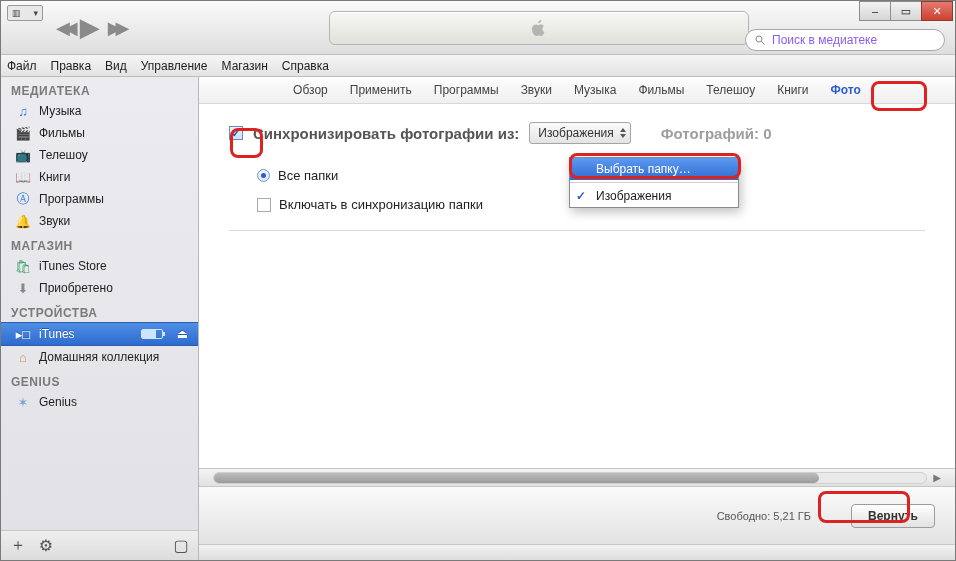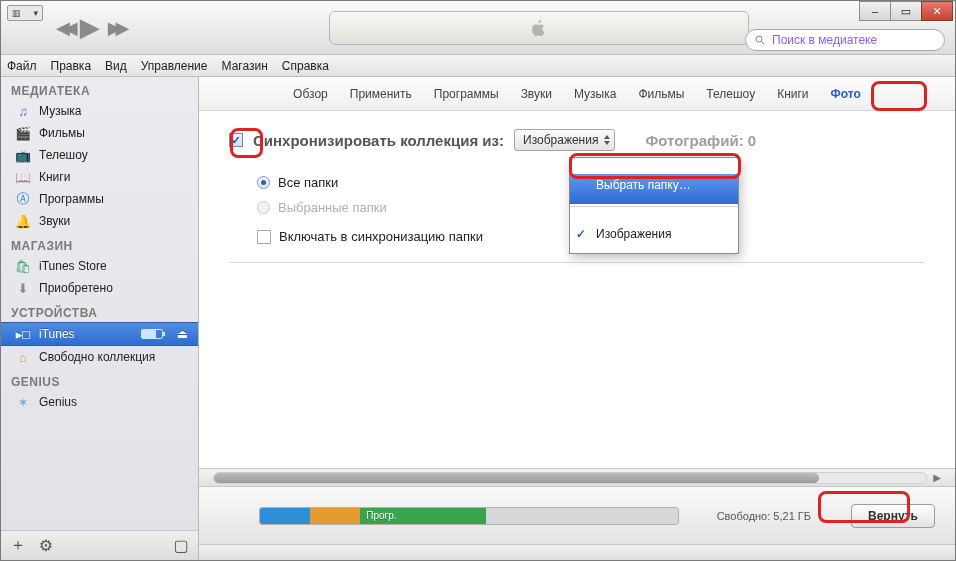--- a/index.html
+++ b/index.html
@@ -28,21 +28,21 @@
   .sidebar { width:198px; background:linear-gradient(#ececf0,#e2e2e6); border-right:1px solid #b8b8b8; overflow-y:auto; padding-bottom:6px; }
   .section-h { font-size:12px; font-weight:bold; color:#7a7a7a; letter-spacing:.5px; padding:7px 10px 2px; text-transform:uppercase; }
   .srow { display:flex; align-items:center; gap:8px; padding:3px 10px 3px 14px; font-size:12px; color:#222; }
   .srow.selected { background:linear-gradient(#4f8fe5,#2e6bd0); color:#fff; text-shadow:0 -1px 0 rgba(0,0,0,.3); border-top:1px solid #2e5daa; border-bottom:1px solid #2e5daa; }
   .srow.selected .sicon { filter:brightness(1.6); }
   .sicon { width:16px; height:16px; display:flex; align-items:center; justify-content:center; font-size:13px; }
   .battery { width:22px; height:10px; border:1px solid #cde4ff; border-radius:2px; margin-left:auto; position:relative; display:flex; align-items:center; }
   .battery::after { content:""; position:absolute; right:-3px; top:2px; width:2px; height:4px; background:#cde4ff; }
   .battery .fill { width:70%; height:100%; background:#cde4ff; }
   .main { flex:1; display:flex; flex-direction:column; background:#fff; min-width:0; position:relative; }
-  .tabs { height:34px; display:flex; align-items:center; justify-content:center; gap:22px; border-bottom:1px solid #d8d8d8; background:linear-gradient(#fdfdfd,#efefef); font-size:12px; color:#444; position:relative; }
+  .tabs { height:27px; display:flex; align-items:center; justify-content:center; gap:22px; border-bottom:1px solid #d8d8d8; background:linear-gradient(#fdfdfd,#efefef); font-size:12px; color:#444; position:relative; }
   .tabs span { cursor:default; }
   .tabs .active { color:#2a5ec7; font-weight:bold; }
   .content { flex:1; padding:18px 30px; position:relative; overflow:auto; }
   .syncrow { display:flex; align-items:center; gap:10px; font-size:15px; color:#555; }
   .cbox { width:14px; height:14px; border:1px solid #6a8abf; background:linear-gradient(#eaf2ff,#cfe1ff); display:flex; align-items:center; justify-content:center; color:#155cc0; font-size:11px; font-weight:bold; }
   .cbox.empty { background:#fff; color:transparent; border-color:#aaa; }
   .syncrow b { font-weight:bold; color:#555; }
   .folder-dd { display:inline-flex; align-items:center; border:1px solid #a5a5a5; background:linear-gradient(#fbfbfb,#e3e3e3); border-radius:3px; height:22px; padding:0 16px 0 8px; font-size:12px; position:relative; color:#333; }
   .folder-dd::after { content:""; position:absolute; right:4px; top:5px; width:0; height:0; border-left:3px solid transparent; border-right:3px solid transparent; border-bottom:4px solid #555; }
   .folder-dd::before { content:""; position:absolute; right:4px; bottom:5px; width:0; height:0; border-left:3px solid transparent; border-right:3px solid transparent; border-top:4px solid #555; }
@@ -50,21 +50,21 @@
   .radios { margin:24px 0 6px 28px; display:flex; flex-direction:column; gap:10px; font-size:13px; }
   .rrow { display:flex; align-items:center; gap:8px; }
   .radio { width:13px; height:13px; border-radius:50%; border:1px solid #7a95c4; display:flex; align-items:center; justify-content:center; background:linear-gradient(#f3f7ff,#dce8ff); }
   .radio .dot { width:5px; height:5px; border-radius:50%; background:#2a5ec7; }
   .rrow.disabled { color:#b0b0b0; }
   .rrow.disabled .radio { border-color:#c8c8c8; background:#f2f2f2; }
   .incvideo { margin:14px 0 0 28px; display:flex; align-items:center; gap:8px; font-size:13px; }
   .hr { height:1px; background:#d8d8d8; margin:18px 0; }
   
   .ddmenu { position:absolute; left:568px; top:156px; width:170px; border:1px solid #8a8a8a; background:#fff; box-shadow:2px 4px 10px rgba(0,0,0,.25); font-size:12px; z-index:5; }
-  .ddmenu .mi { padding:4px 10px 12px 26px; position:relative;margin-top:16px; }
+  .ddmenu .mi { padding:4px 10px 4px 26px; position:relative; }
   .ddmenu .mi.sel { background:linear-gradient(#5d9af2,#2e6bd0); color:#fff; }
   .ddmenu .mi .chk { position:absolute; left:6px; top:4px; color:#2a5ec7; font-weight:bold; }
   .ddmenu .sep { height:1px; background:#d0d0d0; margin:2px 0; }
   
   .main-hscroll { height:18px; background:linear-gradient(#f4f4f4,#e1e1e1); border-top:1px solid #c6c6c6; display:flex; align-items:center; padding:0 14px; }
   .main-hscroll .track { flex:1; height:12px; background:#e9e9e9; border:1px solid #cfcfcf; border-radius:10px; position:relative; }
   .main-hscroll .thumb { position:absolute; left:0; top:0; bottom:0; width:85%; background:linear-gradient(#bcbcbc,#9b9b9b); border-radius:10px; }
   .arrow-r { margin-left:6px; color:#777; font-size:10px; }
   
   .footer { height:58px; background:linear-gradient(#fafafa,#e3e3e3); border-top:1px solid #c6c6c6; display:flex; align-items:center; padding:0 20px; gap:10px; }
@@ -161,21 +161,21 @@
         <div class="srow selected">
           <span class="sicon" style="color: rgb(255, 255, 255);">▸□</span>
           <span>iTunes</span>
           <span class="battery">
             <span class="fill"></span>
           </span>
           <span style="margin-left: 6px;">⏏</span>
         </div>
         <div class="srow">
           <span class="sicon" style="color: rgb(199, 154, 78);">⌂</span>
-          <span>Свободно коллекция</span>
+          <span>Домашняя коллекция</span>
         </div>
         <div class="section-h">GENIUS</div>
         <div class="srow">
           <span class="sicon" style="color: rgb(122, 166, 214);">✶</span>
           <span>Genius</span>
         </div>
       </div>
 
     <div class="main">
       <div class="tabs" id="tabs">
@@ -186,62 +186,52 @@
           <span>Музыка</span>
           <span>Фильмы</span>
           <span>Телешоу</span>
           <span>Книги</span>
           <span class="active">Фото</span>
         </div>
 
       <div class="content">
         <div class="syncrow">
           <span class="cbox">✓</span>
-          <b>Синхронизировать коллекция из:</b>
+          <b>Синхронизировать фотографии из:</b>
           <span class="folder-dd">Изображения</span>
           <span class="photocount">
             <span>Фотографий:</span> <span>0</span>
           </span>
         </div>
 
         <div class="radios">
           <div class="rrow">
             <span class="radio">
                 <span class="dot"></span>
               </span>
             <span>Все папки</span>
           </div>
-          <div class="rrow disabled">
-            <span class="radio"></span>
-            <span>Выбранные папки</span>
-          </div>
         </div>
 
         <div class="incvideo">
           <span class="cbox empty">✓</span>
           <span>Включать в синхронизацию папки</span>
         </div>
 
         <div class="hr"></div>
       </div>
 
       <div class="main-hscroll">
         <div class="track">
             <div class="thumb"></div>
           </div>
         <span class="arrow-r">▶</span>
       </div>
 
       <div class="footer">
-        <div class="capbar" id="capbar">
-            <div class="seg" style="background: rgb(46, 143, 214); width: 12%;"></div>
-            <div class="seg" style="background: rgb(227, 154, 46); width: 12%;"></div>
-            <div class="seg" style="background: rgb(57, 164, 75); width: 30%;">Прогр.</div>
-            <div class="seg" style="background: rgb(215, 215, 215); width: 46%;"></div>
-          </div>
         <span class="freetxt">Свободно: 5,21 ГБ</span>
         <span style="width:20px"></span>
         <div class="btn">Вернуть</div>
       </div>
     </div>
   </div>
 
   <div class="ddmenu">
     <div class="mi sel">Выбрать папку…</div>
     <div class="sep"></div>

